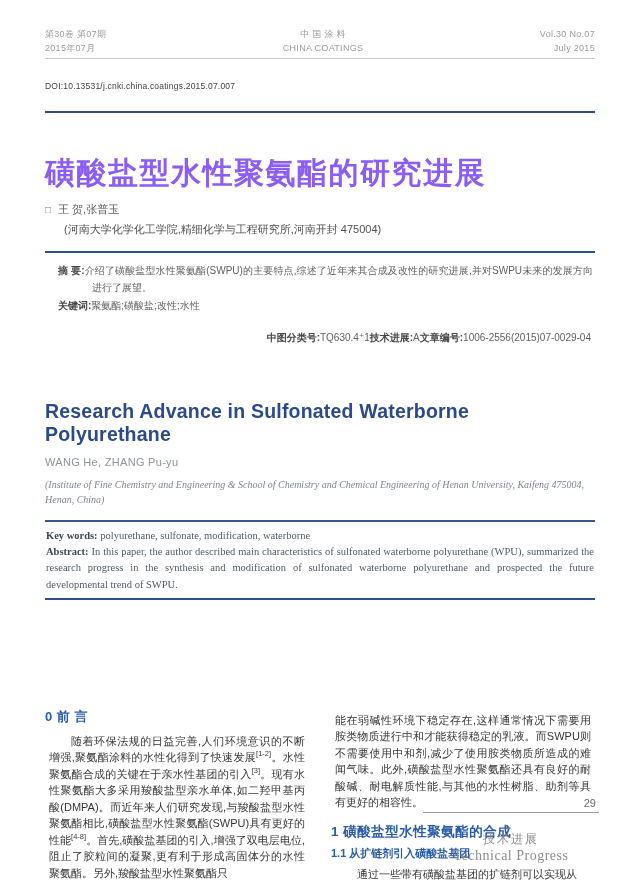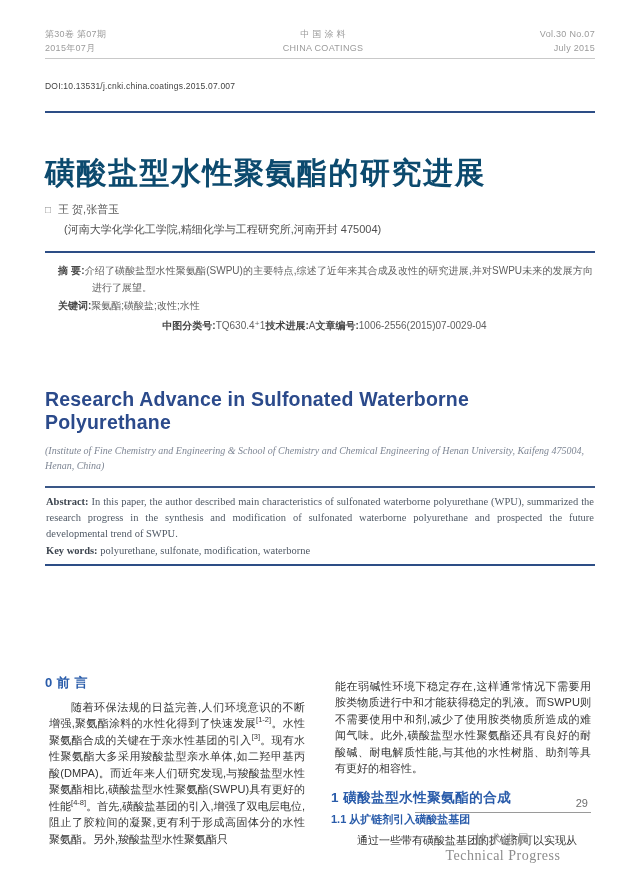--- a/index.html
+++ b/index.html
@@ -20,32 +20,32 @@
   .jheader .center{text-align:center;}
   .jheader .right{text-align:right;}
   .hairline{height:1px;background:#c9c9c9;margin-top:3px;}
   .doi{font-size:8.5px;color:#3f3f3f;margin-top:22px;letter-spacing:.2px;}
   .navy-rule{height:2px;background:#2d4e86;}
   .rule-top{margin-top:20px;}
   
   .title-cn{
     margin:42px 0 0 0;
     font-size:30px;line-height:1.2;font-weight:bold;
-    color:#0c4a6e;letter-spacing:1.5px;
+    color:#8b5cf6;letter-spacing:1.5px;
   }
   .authors-cn{margin-top:11px;font-size:11px;color:#5c5c5c;}
   .authors-cn .marker{color:#8a8a8a;margin-right:7px;font-size:10px;}
   .affil-cn{margin-top:5px;padding-left:19px;font-size:11px;color:#4f4f4f;}
   .rule-abs{margin-top:14px;}
   
   .cn-abstract{padding:9px 2px 4px 13px;font-size:10px;line-height:1.72;color:#5f5f5f;}
   .cn-abstract b{color:#474747;}
   .cn-abstract .hang{margin:0;padding-left:3.4em;text-indent:-3.4em;text-align:justify;}
   .cn-abstract .kw{margin:1px 0 0 0;}
-  .meta-row{display:flex;justify-content:center;margin-top:2px;padding-right:2px;}
+  .meta-row{display:flex;justify-content:flex-end;margin-top:14px;padding-right:2px;}
   .meta-row .mi{white-space:nowrap;}
   
   .title-en{
     margin:50px 0 0 0;
     font-size:19.5px;font-weight:bold;color:#2b4a8b;letter-spacing:.2px;
   }
   .authors-en{margin-top:10px;font-size:11px;color:#8d929c;letter-spacing:.3px;}
   .affil-en{
     margin-top:9px;font-size:10px;line-height:1.55;color:#7f8795;
     font-family:"Liberation Serif","DejaVu Serif",serif;font-style:italic;
@@ -61,21 +61,21 @@
   
   .columns{display:flex;gap:22px;margin-top:108px;}
   .col{flex:1;min-width:0;}
   .sec-h{margin:0 0 7px 0;font-size:13px;font-weight:bold;color:#2a5caa;letter-spacing:.5px;}
   .sec-h.sec1{margin-top:12px;margin-bottom:5px;font-size:13.5px;}
   .subsec-h{margin:0 0 5px 0;font-size:11px;font-weight:bold;color:#2a5caa;}
   .para{margin:4px;font-size:11px;line-height:1.5;text-align:justify;color:#353535;}
   .para.indent{text-indent:2em;}
   .para sup{font-size:7.5px;color:#353535;line-height:0;}
   
-  .pfooter{position:absolute;right:49px;bottom:16px;width:176px;}
+  .pfooter{position:absolute;right:41px;bottom:16px;width:176px;}
   .pagenum{text-align:right;font-size:11px;color:#6e6e6e;padding-right:3px;margin-bottom:3px;}
   .f-line{height:1px;background:#9a9a9a;}
   .f-cn{margin-top:18px;text-align:center;font-size:12px;color:#8c8c8c;letter-spacing:2px;}
   .f-en{text-align:center;font-size:14px;color:#8c8c8c;font-family:"Liberation Serif","DejaVu Serif",serif;letter-spacing:.5px;}
 </style>
 </head>
 <body>
 
 <div class="page">
 
@@ -109,26 +109,27 @@
     <p class="hang"><b>摘 要:</b><span>介绍了磺酸盐型水性聚氨酯(SWPU)的主要特点,综述了近年来其合成及改性的研究进展,并对SWPU未来的发展方向进行了展望。</span></p>
     <p class="kw"><b>关键词:</b><span>聚氨酯;磺酸盐;改性;水性</span></p>
     <div class="meta-row">
       <span class="mi"><b>中图分类号:</b><span>TQ630.4⁺1</span></span>
       <span class="mi"><b>技术进展:</b><span>A</span></span>
       <span class="mi"><b>文章编号:</b><span>1006-2556(2015)07-0029-04</span></span>
     </div>
   </div>
 
   <h2 class="title-en">Research Advance in Sulfonated Waterborne Polyurethane</h2>
+  <div class="authors-en">WANG He, ZHANG Pu-yu</div>
   <div class="affil-en">(Institute of Fine Chemistry and Engineering &amp; School of Chemistry and Chemical Engineering of Henan University, Kaifeng 475004, Henan, China)</div>
 
   <div class="navy-rule rule-en"></div>
   <div class="en-abstract">
+    <p><b>Key words:</b> <span>polyurethane, sulfonate, modification, waterborne</span></p>
     <p><b>Abstract:</b> <span>In this paper, the author described main characteristics of sulfonated waterborne polyurethane (WPU), summarized the research progress in the synthesis and modification of sulfonated waterborne polyurethane and prospected the future developmental trend of SWPU.</span></p>
-    <p><b>Key words:</b> <span>polyurethane, sulfonate, modification, waterborne</span></p>
   </div>
   <div class="navy-rule"></div>
 
   <div class="columns">
     <div class="col">
       <h3 class="sec-h">0 前 言</h3>
       <p class="para indent">随着环保法规的日益完善,人们环境意识的不断增强,聚氨酯涂料的水性化得到了快速发展<sup>[1-2]</sup>。水性聚氨酯合成的关键在于亲水性基团的引入<sup>[3]</sup>。现有水性聚氨酯大多采用羧酸盐型亲水单体,如二羟甲基丙酸(DMPA)。而近年来人们研究发现,与羧酸盐型水性聚氨酯相比,磺酸盐型水性聚氨酯(SWPU)具有更好的性能<sup>[4-8]</sup>。首先,磺酸盐基团的引入,增强了双电层电位,阻止了胶粒间的凝聚,更有利于形成高固体分的水性聚氨酯。另外,羧酸盐型水性聚氨酯只</p>
     </div>
     <div class="col">
       <p class="para">能在弱碱性环境下稳定存在,这样通常情况下需要用胺类物质进行中和才能获得稳定的乳液。而SWPU则不需要使用中和剂,减少了使用胺类物质所造成的难闻气味。此外,磺酸盐型水性聚氨酯还具有良好的耐酸碱、耐电解质性能,与其他的水性树脂、助剂等具有更好的相容性。</p>

